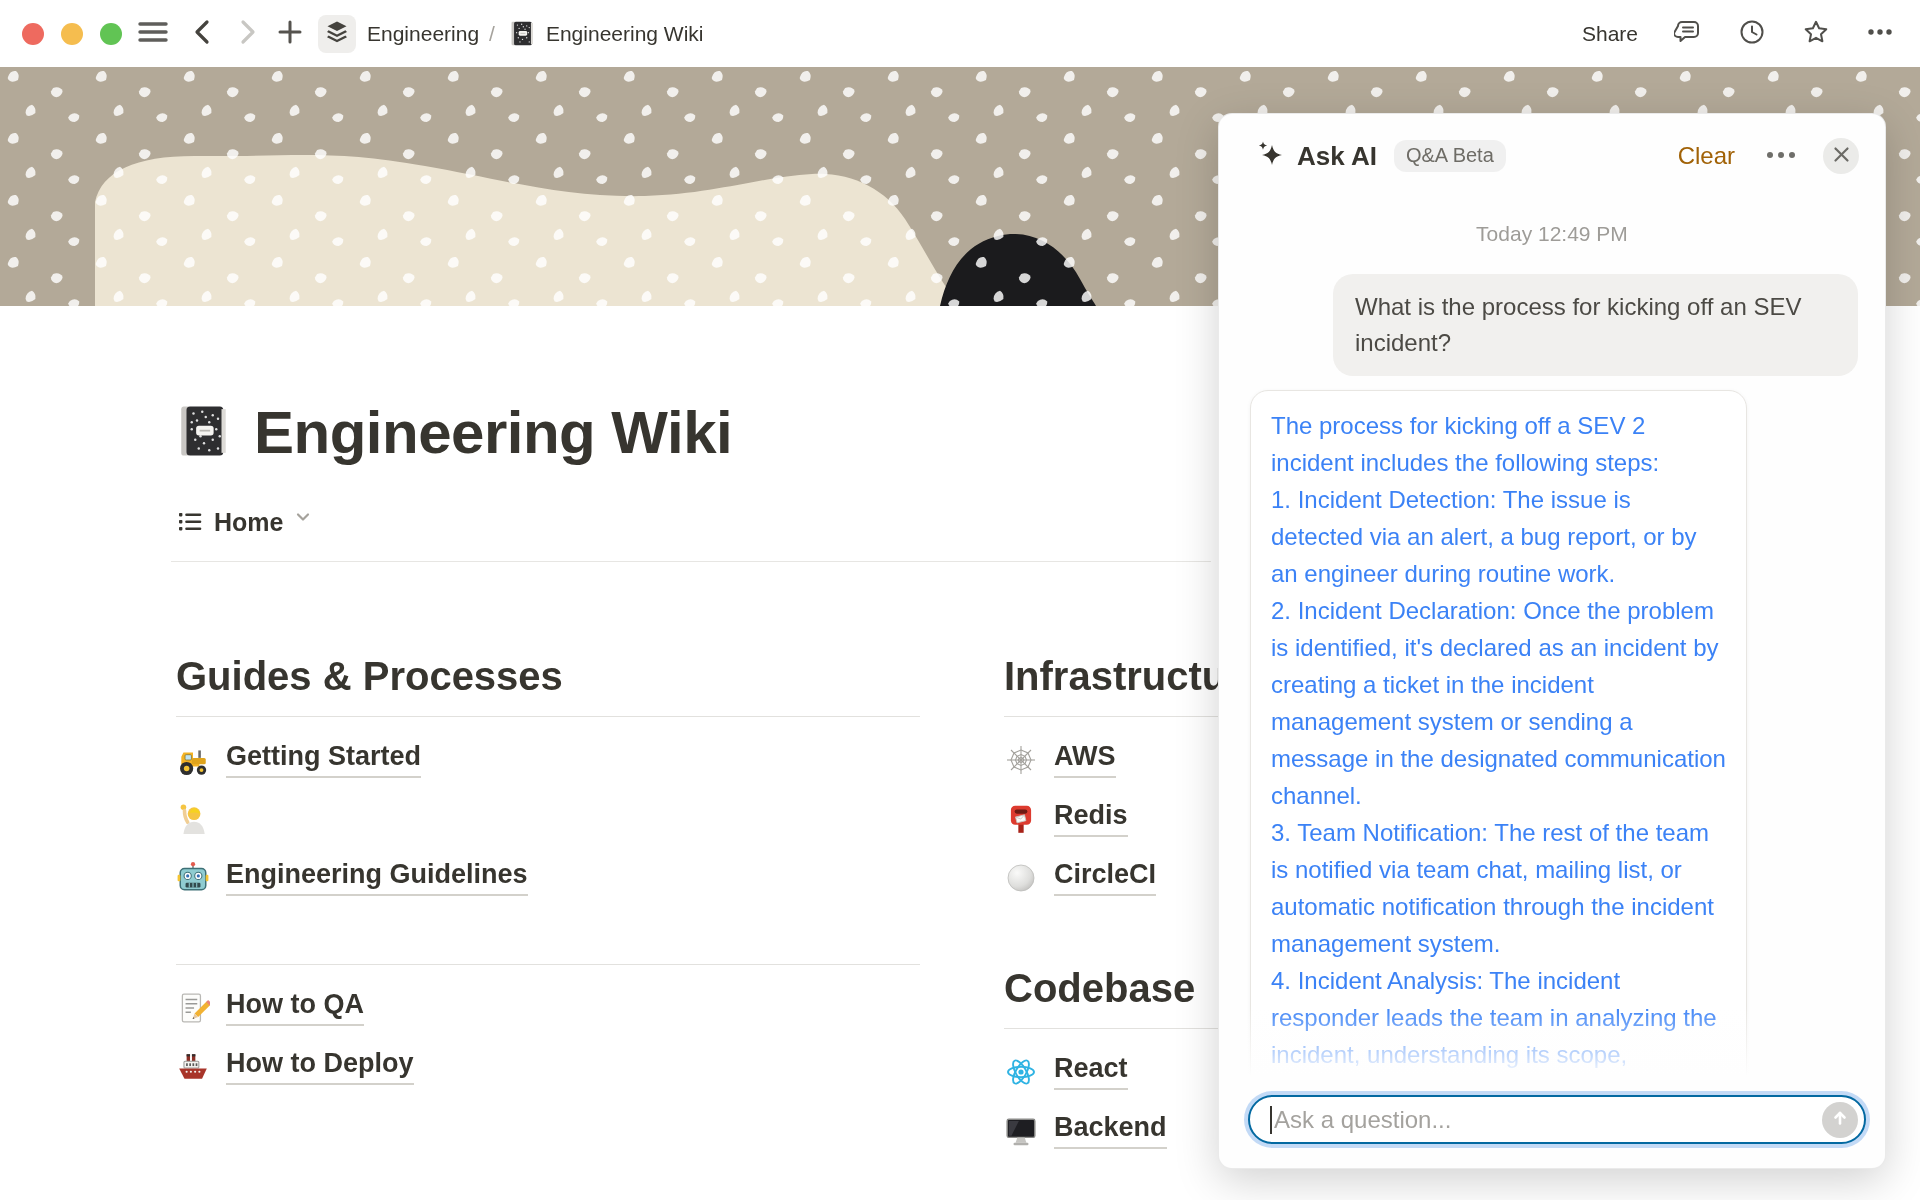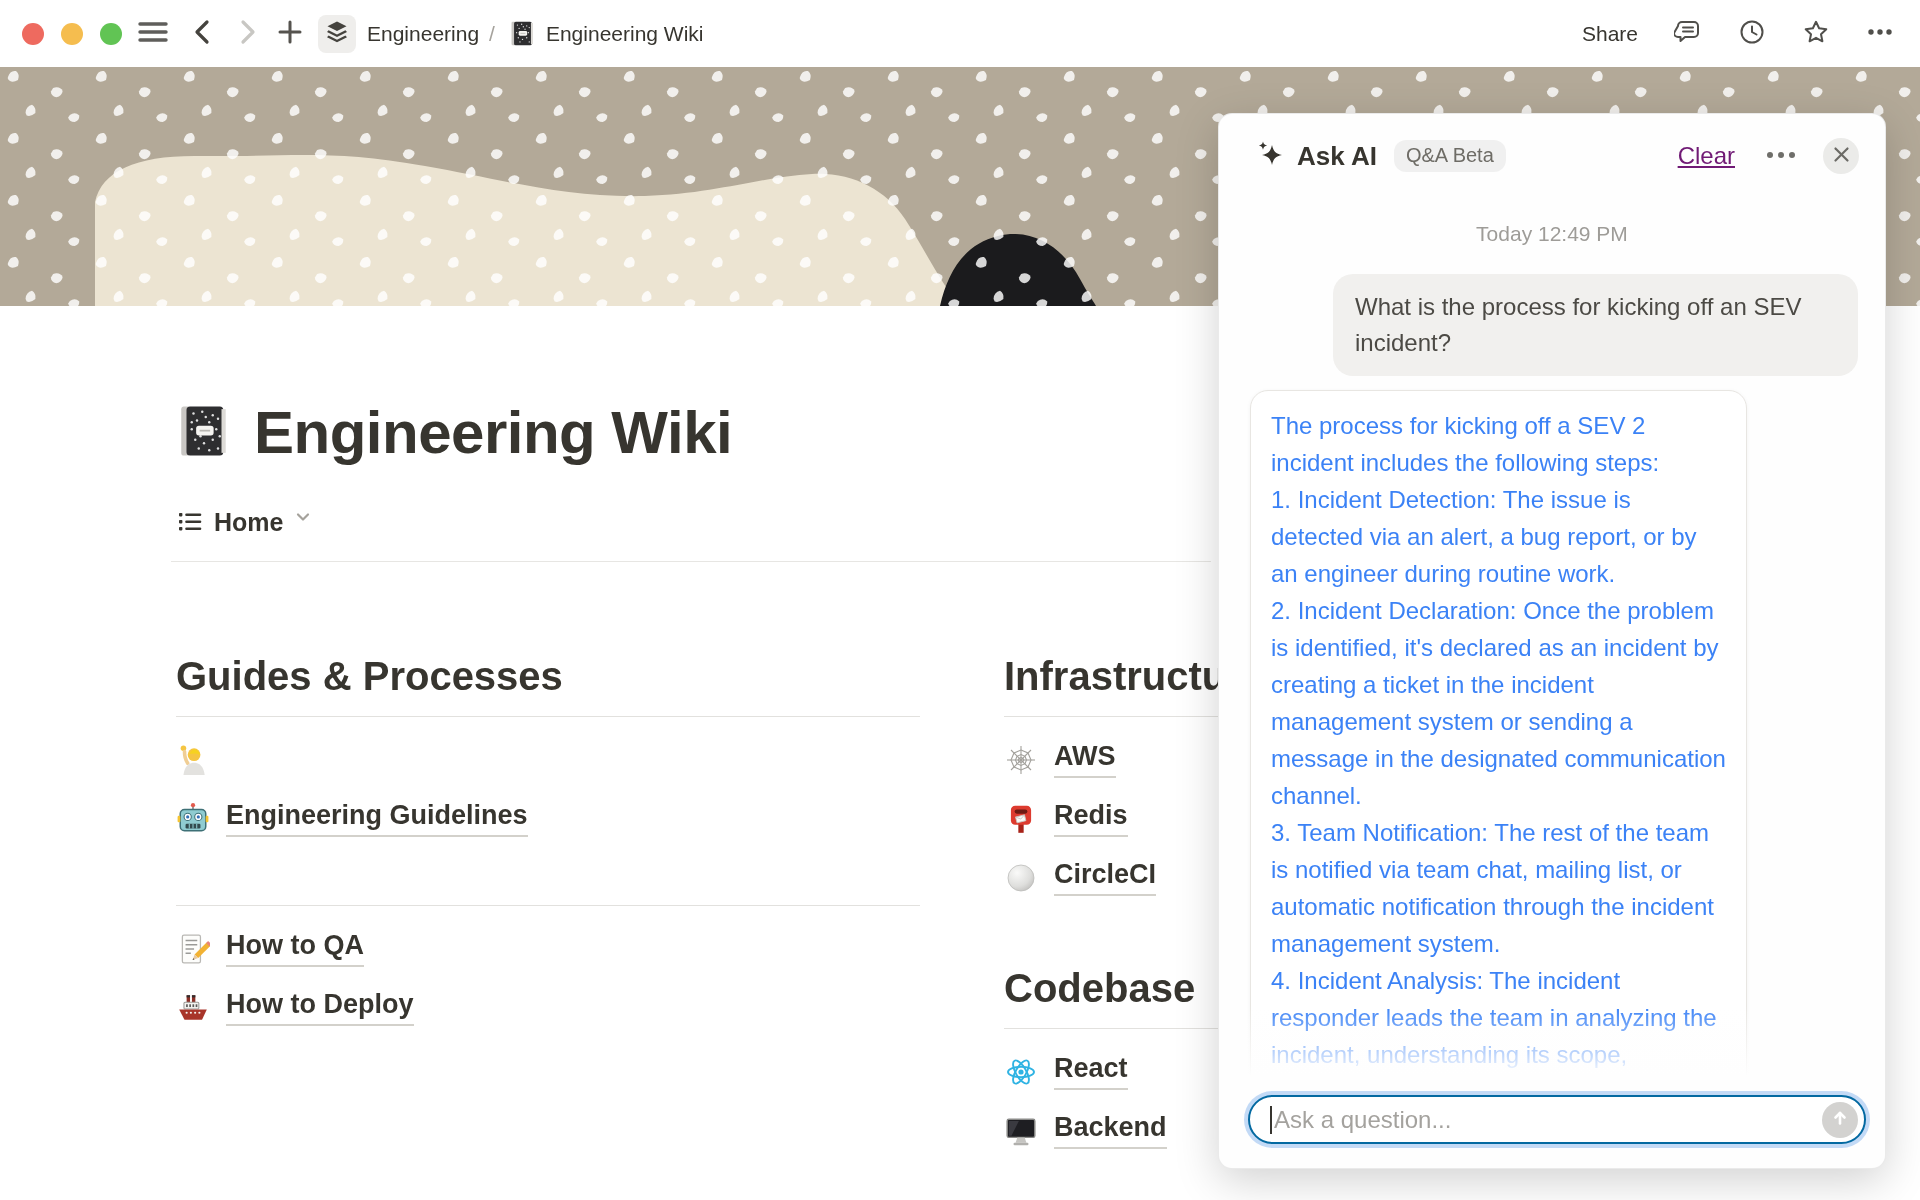--- a/index.html
+++ b/index.html
@@ -46,21 +46,21 @@
   .sec-gap { height:57px; }
   .sections-wrap { position:absolute; left:0; top:652px; width:1920px; z-index:2; }
 
   
   .ask-ai { position:absolute; left:1218px; top:113px; width:668px; height:1056px; background:#fefefe;
     border:1px solid rgba(0,0,0,0.08); border-radius:14px; box-shadow:0 12px 44px rgba(0,0,0,0.18); z-index:40; overflow:hidden; }
   .ai-header { position:absolute; left:0; top:22px; width:100%; height:40px; display:flex; align-items:center; padding:0 26px 0 38px; }
   .ai-title { font-size:26px; font-weight:700; margin-left:12px; }
   .ai-badge { margin-left:17px; background:rgba(0,0,0,0.055); color:#6e6c66; font-size:20px;
     padding:4px 12px 5px; border-radius:12px; }
-  .ai-clear { margin-left:auto; font-size:24px; color:#701a75; background:none; border:none; cursor:pointer;text-decoration:underline; }
+  .ai-clear { margin-left:auto; font-size:24px; color:#a16207; background:none; border:none; cursor:pointer; }
   .ai-dots { margin-left:30px; background:none; border:none; cursor:pointer; display:flex; }
   .ai-close { margin-left:26px; width:36px; height:36px; border-radius:50%; background:#ebebe9; border:none;
     cursor:pointer; display:flex; align-items:center; justify-content:center; }
   .ai-timestamp { position:absolute; left:0; top:108px; width:100%; text-align:center; font-size:21px; color:#9e9c98; }
   .q-bubble { position:absolute; right:27px; top:160px; max-width:525px; background:#f1f0ee; border-radius:20px;
     padding:15px 22px; font-size:24px; line-height:36px; color:#4c4a45; }
   .a-bubble { position:absolute; left:31px; top:276px; width:497px; height:700px; background:#fff;
     border:1px solid #e8e6e2; border-radius:18px; box-shadow:0 1px 4px rgba(0,0,0,0.05); padding:16px 20px; overflow:hidden; }
   .a-text { font-size:24px; line-height:37px; color:#3b82f6; white-space:pre-line; }
   .ai-fade { position:absolute; left:0; top:892px; width:100%; height:92px;
@@ -277,20 +277,35 @@
 <div class="sections-wrap">
 
   <div class="col col-left">
     <section class="wiki-section">
       <h2>Guides &amp; Processes</h2>
       <hr>
       <div class="rows">
         <a class="row">
           <span class="ic">
             <svg width="34" height="34" viewBox="0 0 32 32">
+                <rect x="21" y="7" width="2.4" height="7" fill="#6b6b68"></rect>
+                <path d="M7,9 h9 v8 h6 v5 H5 v-9 Z" fill="#f4b324"></path>
+                <rect x="8.5" y="11" width="6" height="5" rx="1" fill="#bfe3f2" stroke="#8a7a30" stroke-width="0.8"></rect>
+                <rect x="15" y="14" width="13" height="6" rx="1.5" fill="#e0a41c"></rect>
+                <circle cx="10" cy="24" r="6.2" fill="#2f2f2f"></circle>
+                <circle cx="10" cy="24" r="2.6" fill="#f4c433"></circle>
+                <circle cx="24" cy="25.5" r="4.4" fill="#2f2f2f"></circle>
+                <circle cx="24" cy="25.5" r="1.8" fill="#f4c433"></circle>
+              </svg>
+          </span>
+          <span class="lbl">Getting Started</span>
+        </a>
+        <a class="row">
+          <span class="ic">
+            <svg width="34" height="34" viewBox="0 0 32 32">
                 <circle cx="7" cy="5" r="2.6" fill="#f5c542"></circle>
                 <path d="M8,8 C8,12 9,16 11,19" stroke="#f0ce95" stroke-width="3.4" fill="none" stroke-linecap="round"></path>
                 <circle cx="17" cy="11" r="6" fill="#f5c542"></circle>
                 <path d="M17 6 a5.5 5.5 0 0 1 5.5 5 l-4 -1.2 -5.5 0.4 a5.5 5.5 0 0 1 4 -4.2 Z" fill="#f6d21f"></path>
                 <path d="M7,30 C8,22 12,18.5 17,18.5 C22,18.5 26,22 27,30 Z" fill="#e3e2df"></path>
               </svg>
           </span>
         </a>
         <a class="row">
           <span class="ic">

